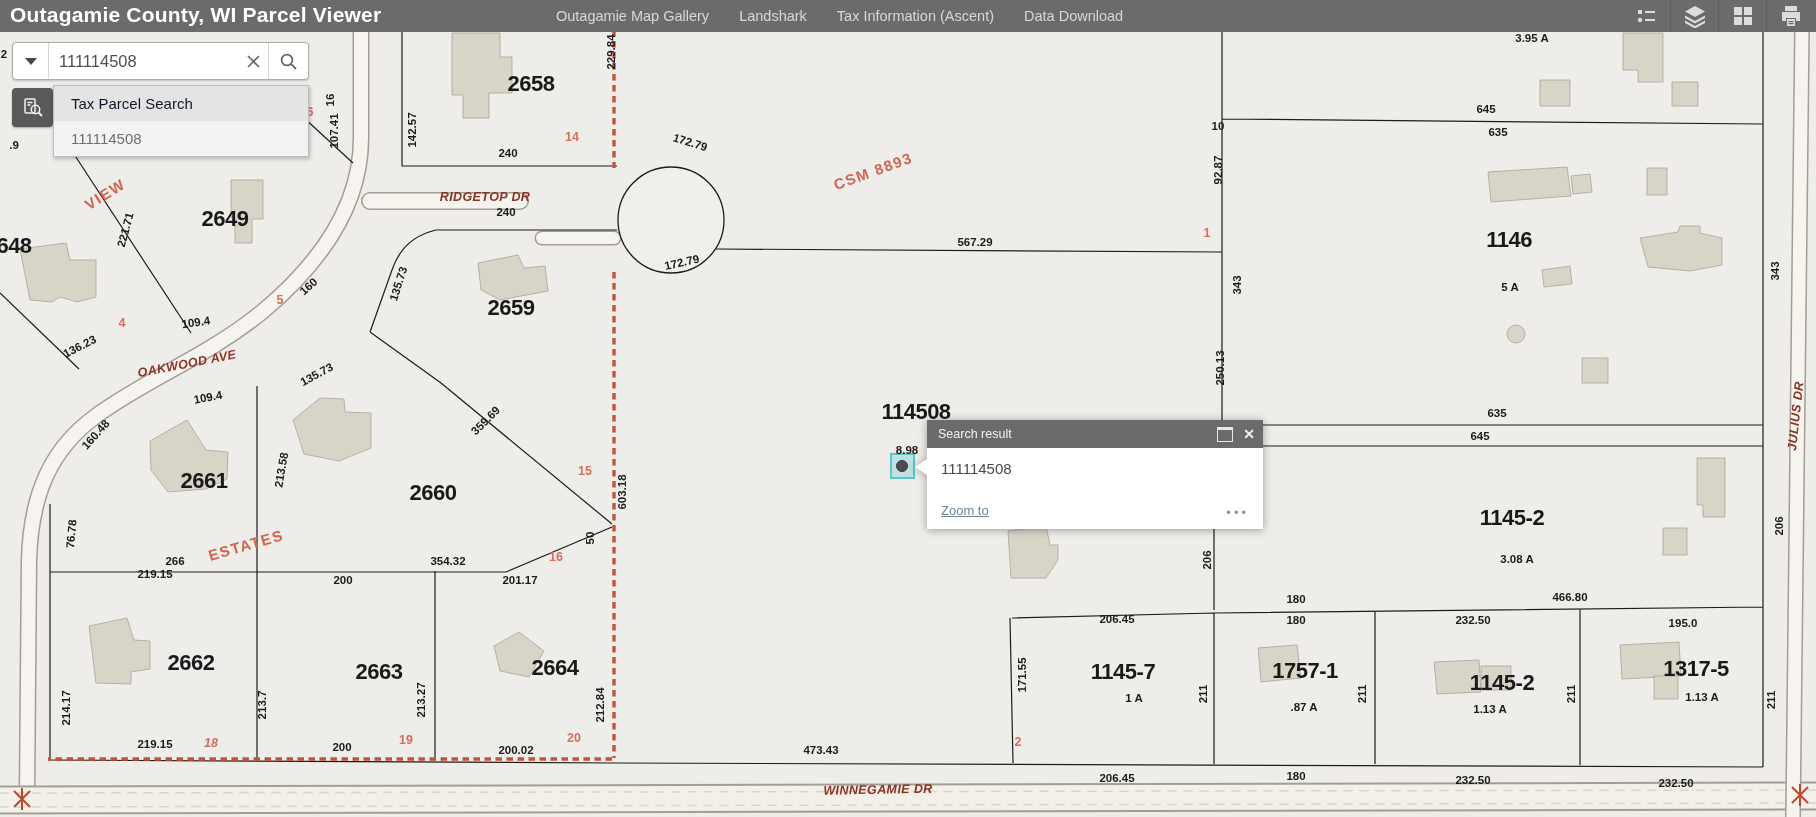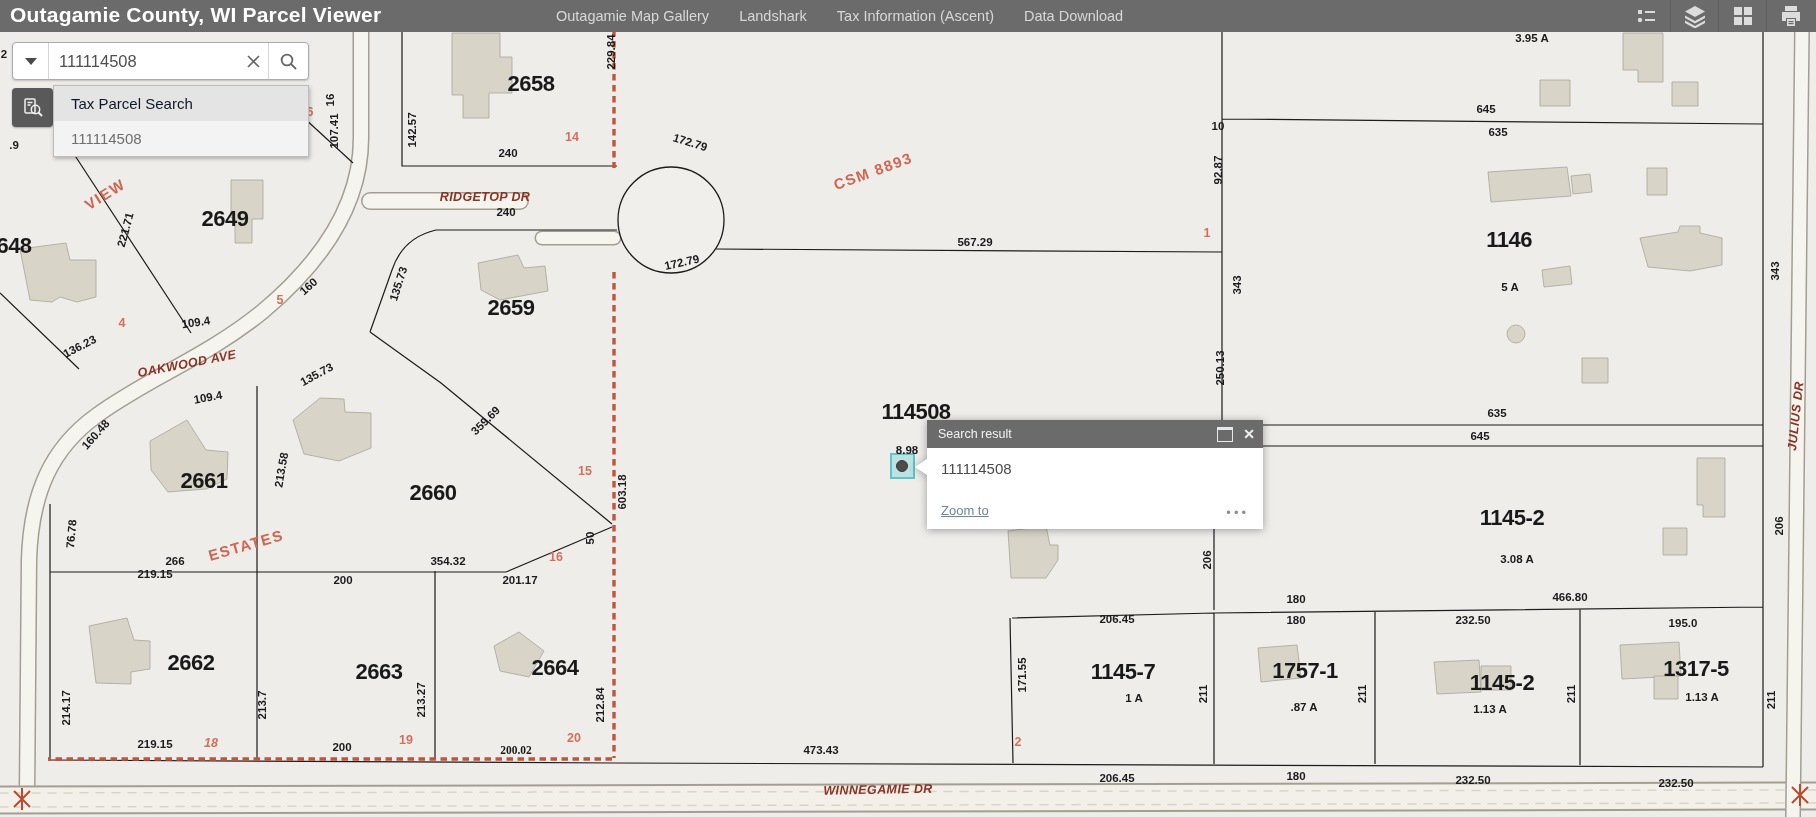--- a/index.html
+++ b/index.html
@@ -183,21 +183,21 @@
         <span class="mlbl dim" style="left: 486px; top: 421px; transform: translate(-50%, -50%) rotate(-45deg);">359.69</span>
         <span class="mlbl dim" style="left: 282px; top: 470px; transform: translate(-50%, -50%) rotate(-80deg);">213.58</span>
         <span class="mlbl dim" style="left: 623px; top: 492px; transform: translate(-50%, -50%) rotate(-90deg);">603.18</span>
         <span class="mlbl dim" style="left: 591px; top: 538px; transform: translate(-50%, -50%) rotate(-90deg);">50</span>
         <span class="mlbl dim" style="left: 67px; top: 708px; transform: translate(-50%, -50%) rotate(-90deg);">214.17</span>
         <span class="mlbl dim" style="left: 263px; top: 705px; transform: translate(-50%, -50%) rotate(-90deg);">213.7</span>
         <span class="mlbl dim" style="left: 422px; top: 700px; transform: translate(-50%, -50%) rotate(-90deg);">213.27</span>
         <span class="mlbl dim" style="left: 601px; top: 705px; transform: translate(-50%, -50%) rotate(-90deg);">212.84</span>
         <span class="mlbl dim" style="left: 155px; top: 745px; transform: translate(-50%, -50%);">219.15</span>
         <span class="mlbl dim" style="left: 342px; top: 748px; transform: translate(-50%, -50%);">200</span>
-        <span class="mlbl dim" style="left: 516px; top: 751px; transform: translate(-50%, -50%); font-family: Liberation Serif, serif;">200.02</span>
+        <span class="mlbl dim" style="left: 516px; top: 751px; transform: translate(-50%, -50%);">200.02</span>
         <span class="mlbl dim" style="left: 821px; top: 751px; transform: translate(-50%, -50%);">473.43</span>
         <span class="mlbl dim" style="left: 1023px; top: 675px; transform: translate(-50%, -50%) rotate(-90deg);">171.55</span>
         <span class="mlbl dim" style="left: 1117px; top: 620px; transform: translate(-50%, -50%);">206.45</span>
         <span class="mlbl dim" style="left: 1117px; top: 779px; transform: translate(-50%, -50%);">206.45</span>
         <span class="mlbl dim" style="left: 1204px; top: 694px; transform: translate(-50%, -50%) rotate(-90deg);">211</span>
         <span class="mlbl dim" style="left: 1296px; top: 600px; transform: translate(-50%, -50%);">180</span>
         <span class="mlbl dim" style="left: 1296px; top: 621px; transform: translate(-50%, -50%);">180</span>
         <span class="mlbl dim" style="left: 1363px; top: 694px; transform: translate(-50%, -50%) rotate(-90deg);">211</span>
         <span class="mlbl dim" style="left: 1473px; top: 621px; transform: translate(-50%, -50%);">232.50</span>
         <span class="mlbl dim" style="left: 1572px; top: 694px; transform: translate(-50%, -50%) rotate(-90deg);">211</span>

